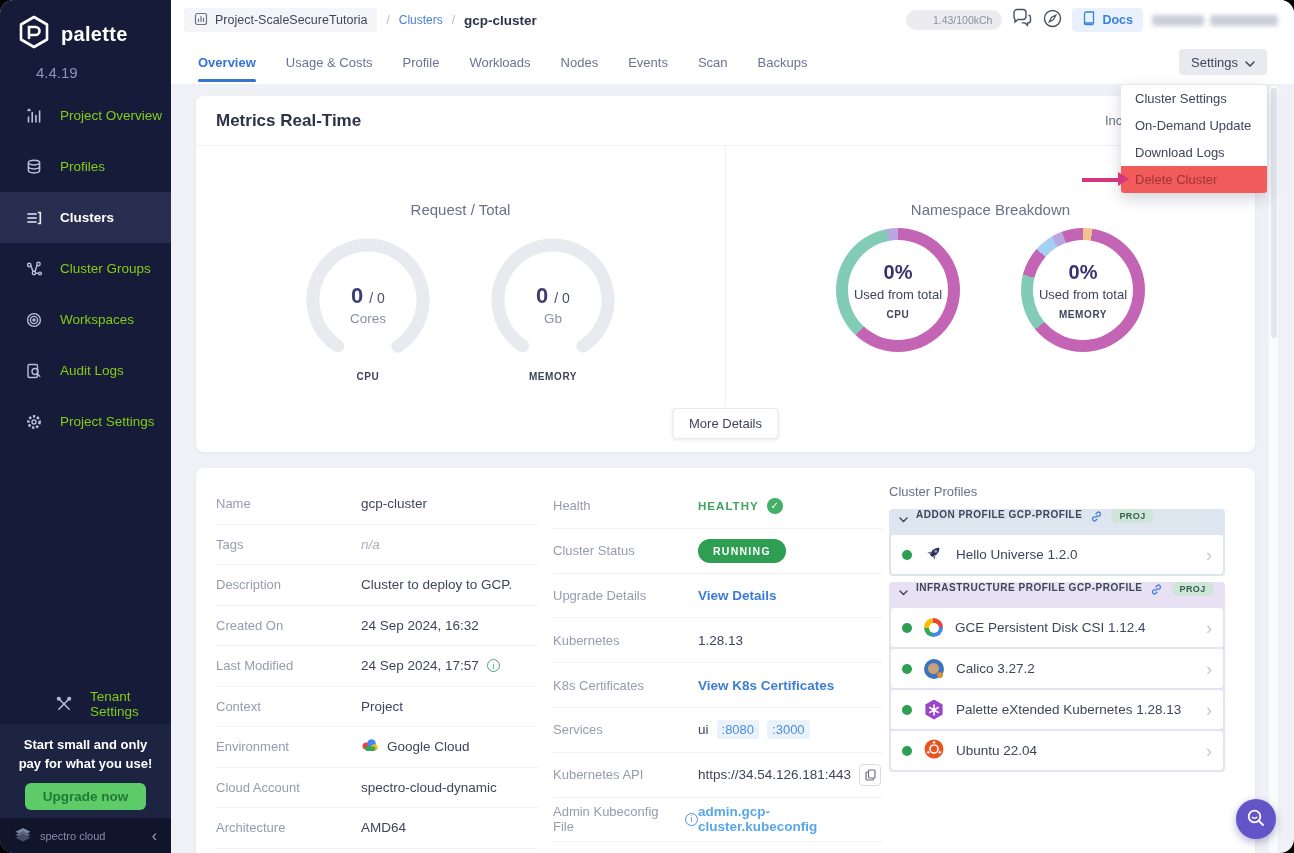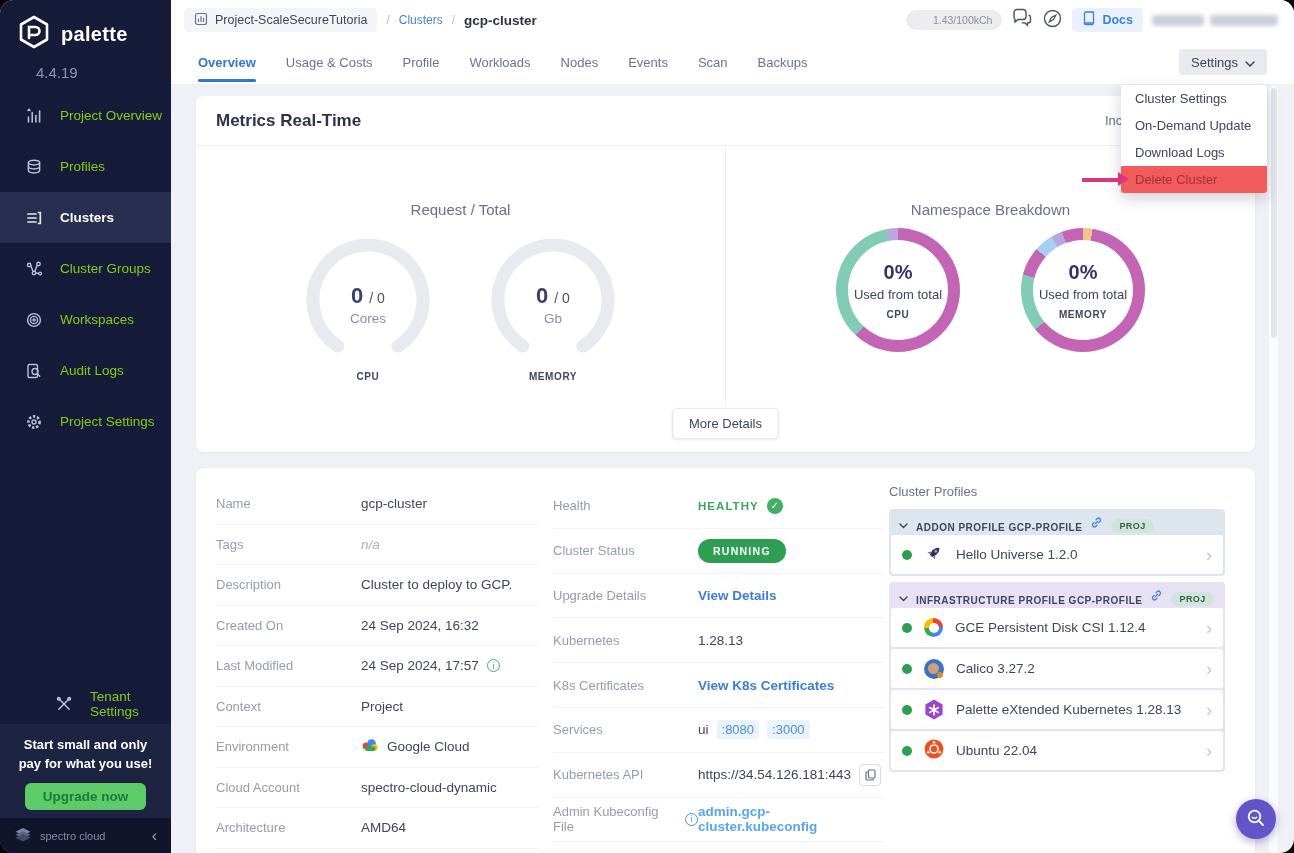--- a/index.html
+++ b/index.html
@@ -130,21 +130,21 @@
     border-radius:4px; display:flex; align-items:center; justify-content:center; cursor:pointer; }
   .info-i { width:13px; height:13px; border-radius:50%; display:inline-flex; align-items:center;
     justify-content:center; font-size:8.5px; flex:none; }
   .info-green { border:1.2px solid #49a772; color:#49a772; }
   .info-blue { border:1.2px solid #4a90d9; color:#4a90d9; }
 
   .cp-heading { font-size:13px; color:#6a7088; margin-bottom:10px; }
   .cp-section { border-radius:4px; overflow:hidden; margin-bottom:6px; }
   .cp-addon { background:#dde5ef; }
   .cp-infra { background:#e7e1f3; }
-  .cp-head { height:24px; display:flex; align-items:flex-end; gap:8px; padding:0 10px; cursor:pointer; }
+  .cp-head { height:24px; display:flex; align-items:flex-start; gap:8px; padding:0 10px; cursor:pointer; }
   .cp-title { font-size:10px; font-weight:700; letter-spacing:.05em; color:#3f455c; }
   .cp-badge { background:#cfe5da; color:#35604c; font-size:9px; font-weight:700;
     letter-spacing:.05em; padding:2px 8px; border-radius:8px; }
   .cp-row { background:#fff; margin:2px; border-radius:3px; height:39px; display:flex;
     align-items:center; gap:12px; padding:0 11px; cursor:pointer; }
   .cp-dot { width:10px; height:10px; border-radius:50%; background:#2e9e53; flex:none; }
   .cp-name { font-size:13.5px; color:#3f455c; }
   .cp-chev { margin-left:auto; color:#c3c7d4; font-size:18px; line-height:1; }
   .pk-hex { width:20px; height:20px; background:#9a46c8;
     clip-path:polygon(50% 0,93% 25%,93% 75%,50% 100%,7% 75%,7% 25%);

